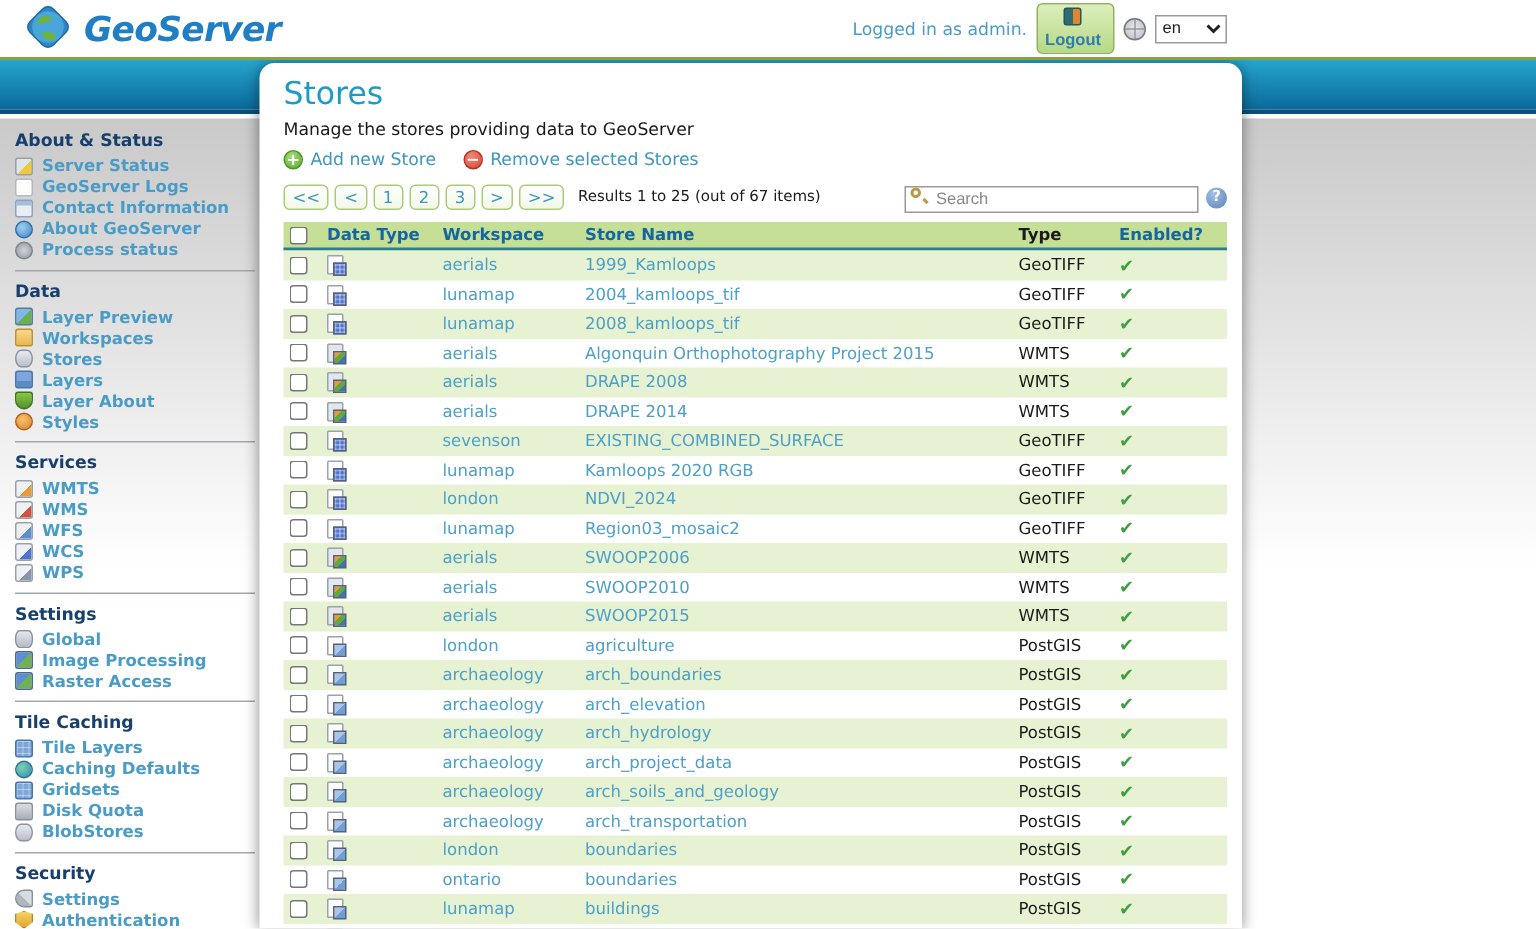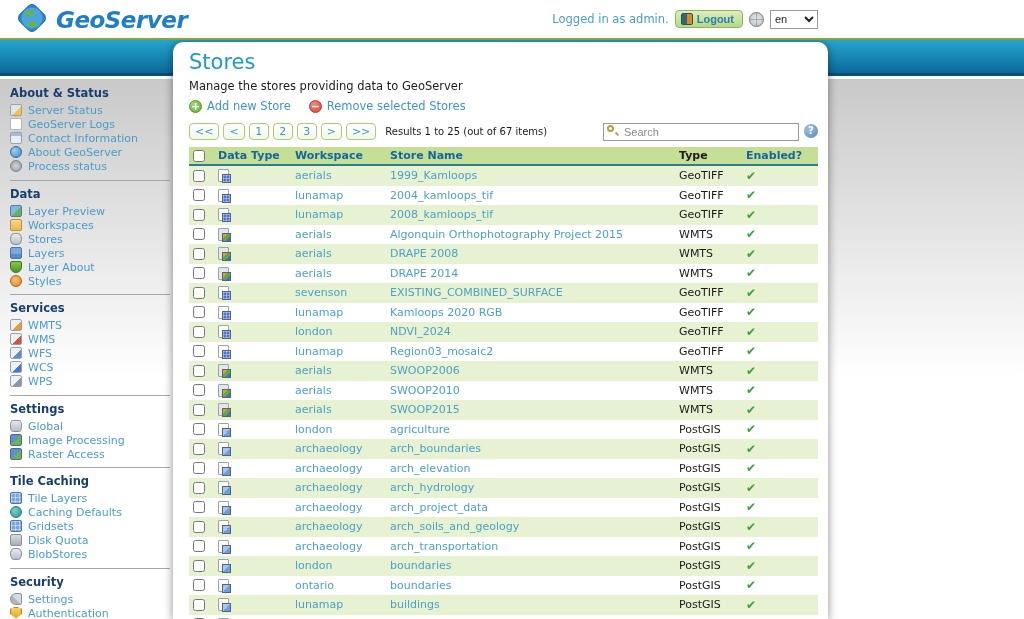--- a/index.html
+++ b/index.html
@@ -5,38 +5,38 @@
   * { margin:0; padding:0; box-sizing:border-box; }
   html,body { width:1024px; height:619px; overflow:hidden; font-family:"DejaVu Sans","Liberation Sans",sans-serif; background:#fff; }
   body { position:relative; }
 
   
   .top-header { position:absolute; left:0; top:0; width:1024px; height:40px; background:#fff; border-bottom:2px solid #86a33f; z-index:5; }
   .logo { position:absolute; left:14px; top:3px; display:flex; align-items:center; gap:6px; }
   .logo-text { font-size:23px; font-weight:bold; font-style:italic; color:#1f7ec4; letter-spacing:-0.5px; }
   .header-right { position:absolute; right:206px; top:0; height:38px; display:flex; align-items:center; gap:6px; }
   .login-status { color:#4a9cc7; font-size:11.5px; }
-  .logout-btn { display:flex; align-items:center; gap:4px; background:linear-gradient(#ddeebc,#b5d985); border:1px solid #8fb35e; border-radius:4px; padding:2px 8px 2px 5px; font-size:11px; font-weight:bold; color:#2e7cb0; cursor:pointer; }
+  .logout-btn { display:flex; align-items:center; gap:4px; background:linear-gradient(#ddeebc,#b5d985); border:1px solid #8fb35e; border-radius:4px; padding:2px 8px 2px 5px; font-size:11px; font-weight:bold; color:#2e7cb0; cursor:pointer;flex-direction:column; }
   .door-icon { width:12px; height:12px; border-radius:2px; background:linear-gradient(90deg,#2e6b74 55%,#e0862e 45%); border:1px solid #24565e; }
   .globe-gray-icon { width:15px; height:15px; border-radius:50%; border:1px solid #777; background:
       linear-gradient(#0000 46%,#8889 46% 54%,#0000 54%),
       linear-gradient(90deg,#0000 46%,#8889 46% 54%,#0000 54%),
       radial-gradient(circle at 50% 45%,#e6e9ec,#b9bec5); }
   .lang-select { width:48px; height:19px; font-size:11px; border:1px solid #999; background:#fff; color:#222; }
 
   
   .blue-band { position:absolute; left:0; top:40px; width:1024px; height:36px; background:linear-gradient(#26a6ce,#0a699a); border-bottom:3px solid #0d4f75; z-index:1; }
   .content-bg { position:absolute; left:0; top:79px; width:1024px; height:300px; background:linear-gradient(#c9c9c9,#ffffff); z-index:0; }
 
   
   .sidebar { position:absolute; left:10px; top:80px; width:160px; z-index:2; }
   .side-section { padding-top:6px; }
   .side-section + .side-section { margin-top:6px; border-top:1px solid #a3a8ad; }
   .side-title { font-size:11.5px; font-weight:bold; color:#173f6e; margin-bottom:4px; }
-  .side-item { display:flex; height:13.5px; margin-bottom:0.5px; text-decoration:none; cursor:pointer; }
+  .side-item { display:flex; align-items:center; height:13.5px; margin-bottom:0.5px; text-decoration:none; cursor:pointer;font-weight:bold; }
   .side-label { font-size:11px; color:#4a9cc7; white-space:nowrap; }
   .icn { width:12px; height:12px; display:inline-block; margin-right:6px; border-radius:2px; flex-shrink:0; }
 
   .server-status-icon{background:linear-gradient(135deg,#dfe5ea 55%,#f2c73c 55%);border:1px solid #99a2aa}
   .logs-icon{background:#fdfdfd;border:1px solid #b3b9c2}
   .contact-icon{background:#e9eef5;border:1px solid #8fa3bd;box-shadow:inset 0 3px #a9bdd6}
   .about-icon{background:radial-gradient(circle at 35% 35%,#9ed0ee,#3f87c9);border-radius:50%;border:1px solid #2f6da8}
   .process-status-icon{background:radial-gradient(#cfd5da,#8f979f);border-radius:50%;border:1px solid #7b838b}
   .layer-preview-icon{background:linear-gradient(135deg,#7db8e8 50%,#69b053 50%);border:1px solid #5a7a99}
   .workspaces-icon{background:linear-gradient(#f7d98c,#eab64e);border:1px solid #c08f2f}

